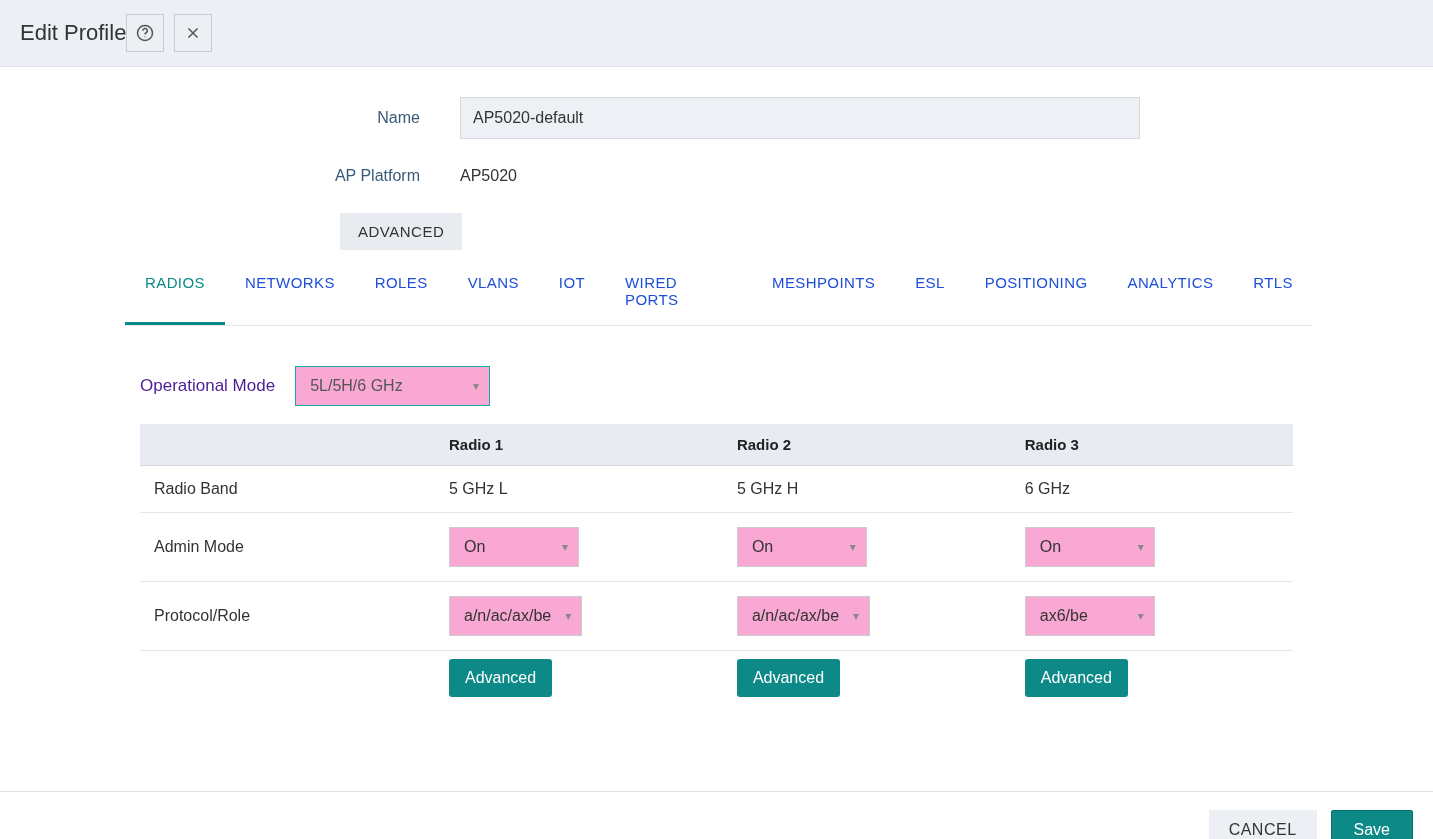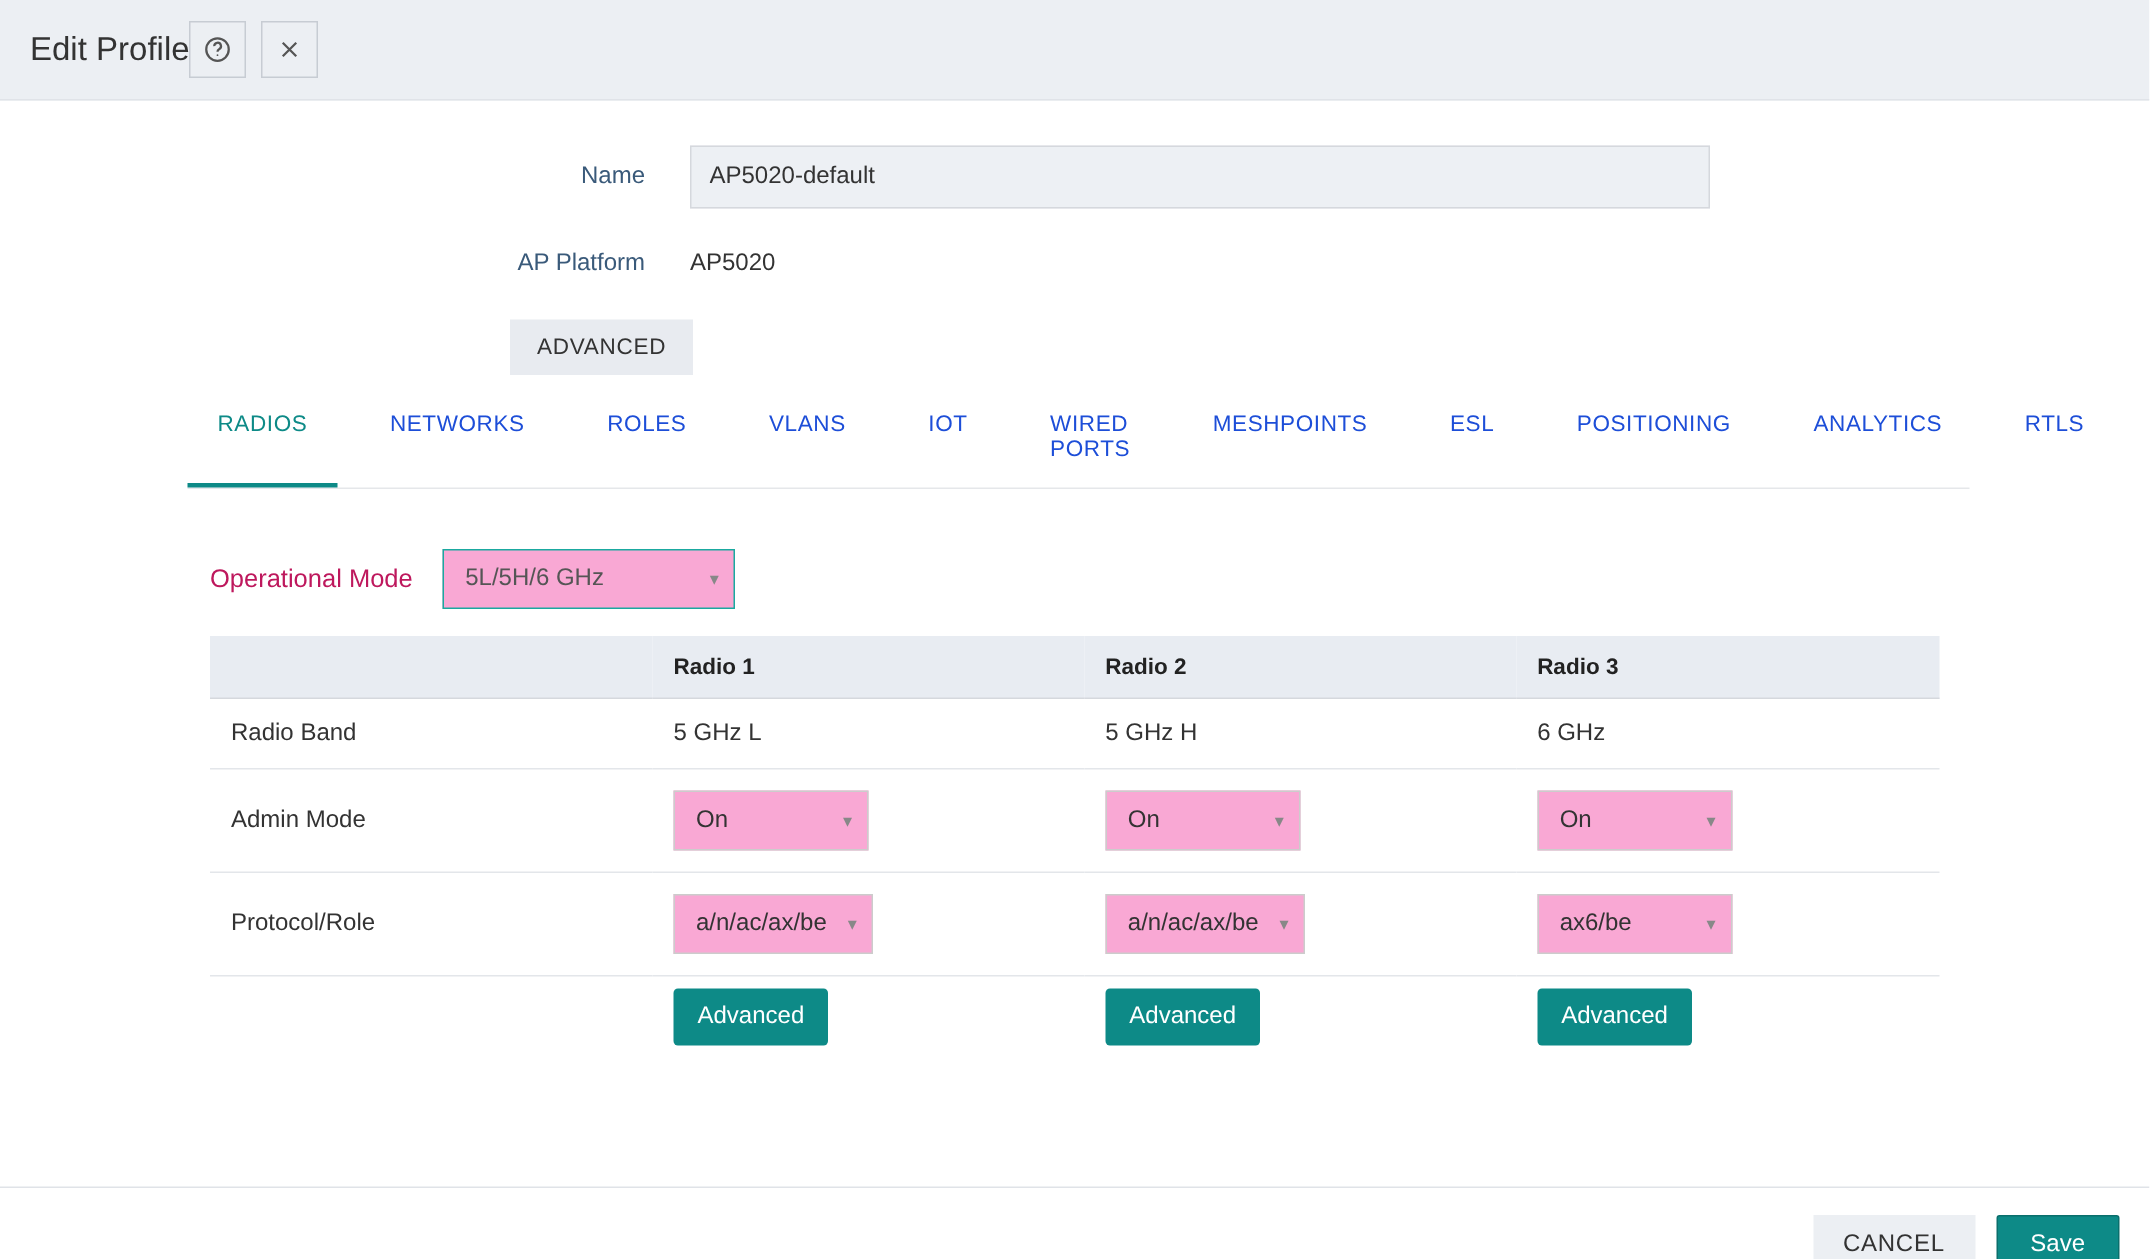--- a/index.html
+++ b/index.html
@@ -18,56 +18,56 @@
   width: 38px; height: 38px;
   border: 1px solid #c7ccd3;
   background: #eceff3;
   display: flex; align-items: center; justify-content: center;
   cursor: pointer;
   color: #555;
 }
 .icon-btn svg { width: 18px; height: 18px; }
 .content { padding: 30px 120px 40px 120px; }
 .form-row { display: flex; align-items: center; margin-bottom: 28px; }
-.form-label { width: 340px; text-align: right; padding-right: 30px; color: #3a5a7a; font-size: 16px; }
+.form-label { width: 340px; text-align: right; padding-right: 40px; color: #3a5a7a; font-size: 16px; }
 .form-value { flex: 1; }
 .text-input {
   width: 680px; height: 42px;
   border: 1px solid #d5d8dd;
   background: #edf0f4;
   padding: 0 12px; font-size: 16px; color: #333;
 }
 .static-value { font-size: 16px; color: #333; }
 .adv-btn {
   display: inline-block;
   background: #e8ebf0;
   border: none;
   padding: 10px 18px;
   font-size: 15px;
   color: #333;
   margin-left: 220px;
   cursor: pointer;
   letter-spacing: 0.5px;
 }
 .tabs {
-  display: flex; gap: 15px; border-bottom: 1px solid #e5e7ea;
+  display: flex; gap: 0; border-bottom: 1px solid #e5e7ea;
   margin-top: 10px; margin-left: 5px;
 }
 .tab {
   padding: 14px 20px;
   font-size: 15px;
   color: #1d4ed8;
   cursor: pointer;
   letter-spacing: 0.4px;
   border-bottom: 3px solid transparent;
 }
 .tab.active { color: #0d8a87; border-bottom: 3px solid #0d8a87; font-weight: 500; }
 .section { margin-top: 40px; padding-left: 20px; padding-right: 20px; }
 .op-row { display: flex; align-items: center; gap: 20px; margin-bottom: 18px; }
-.op-label { font-size: 17px; color: #be185d; }
+.op-label { font-size: 17px; color: #4c1d95; }
 .select {
   position: relative;
   height: 40px;
   border: 1px solid #ccc;
   background: #f9a8d4;
   display: inline-flex; align-items: center;
   padding: 0 30px 0 14px;
   font-size: 16px; color: #333;
   cursor: pointer;
   min-width: 130px;

